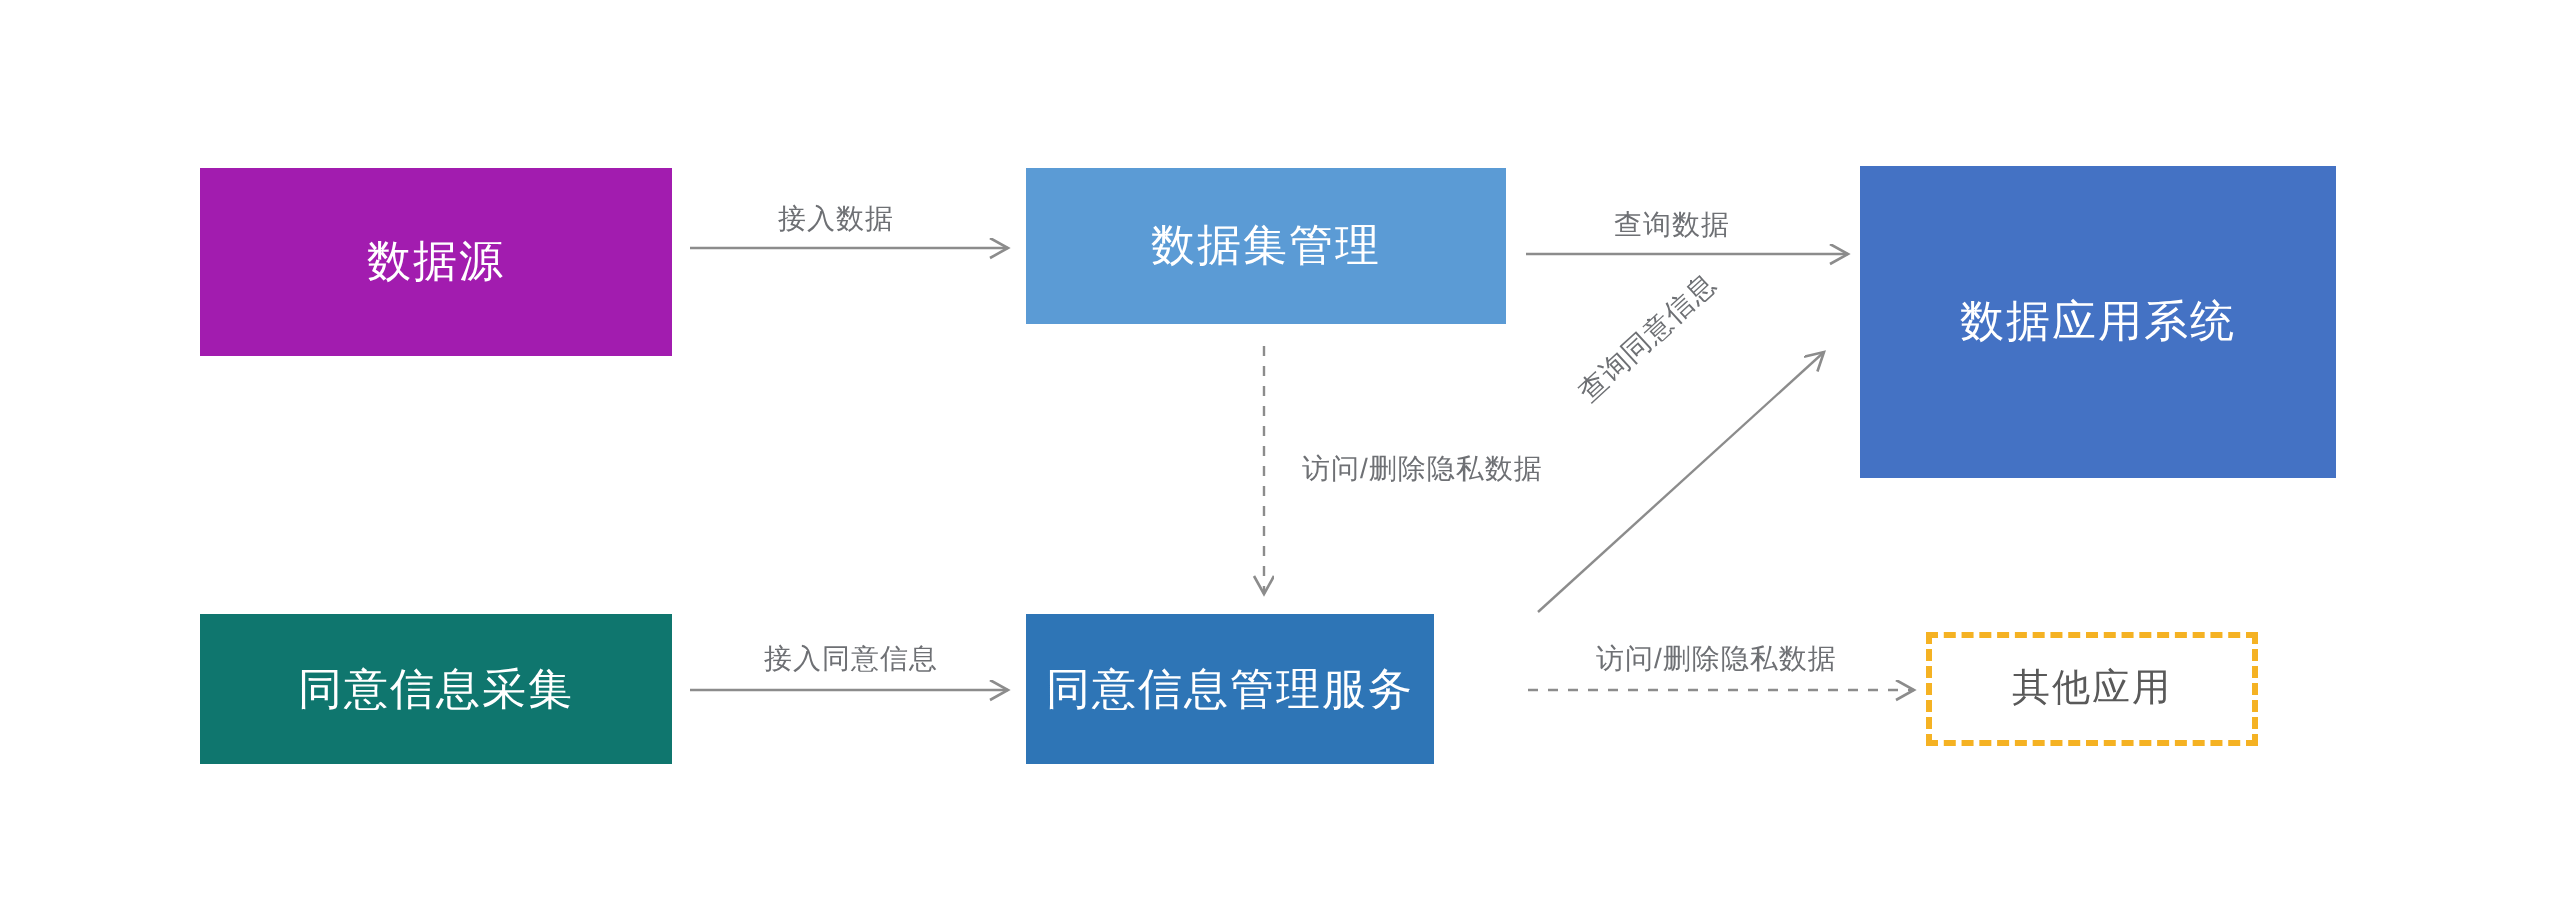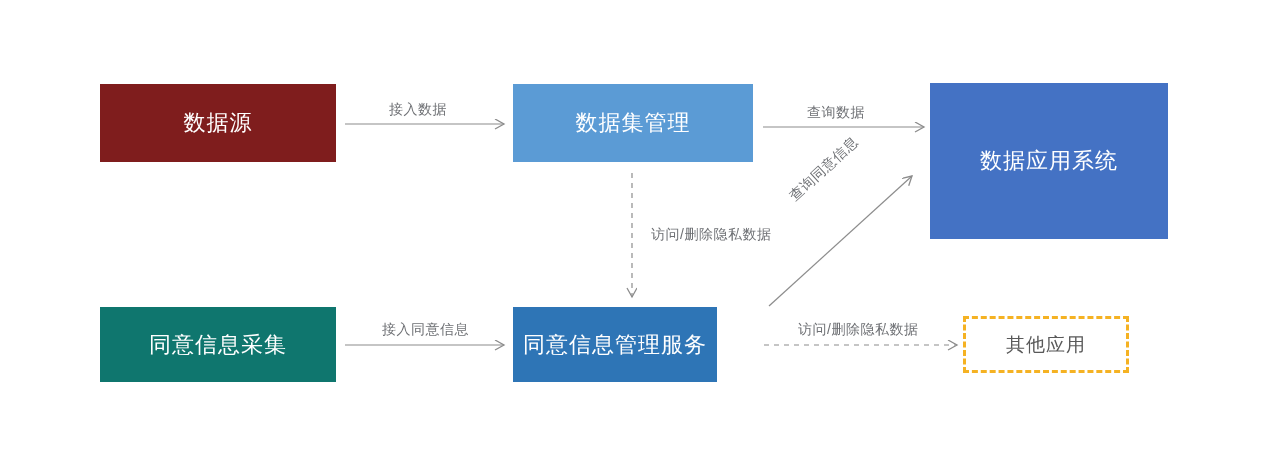--- a/index.html
+++ b/index.html
@@ -25,22 +25,22 @@
     text-align: center;
     box-sizing: border-box;
     line-height: 1.25;
   }
   .node-label {
     display: block;
     white-space: nowrap;
   }
   
   #node-data-source {
-    left: 100px; top: 84px; width: 236px; height: 78px;
-    background: #7f1d1d;
+    left: 100px; top: 84px; width: 236px; height: 94px;
+    background: #a21caf;
     color: #ffffff;
     font-size: 22px;
     letter-spacing: 1px;
   }
   #node-dataset-management {
     left: 513px; top: 84px; width: 240px; height: 78px;
     background: #5B9BD5;
     color: #ffffff;
     font-size: 22px;
     letter-spacing: 1px;

